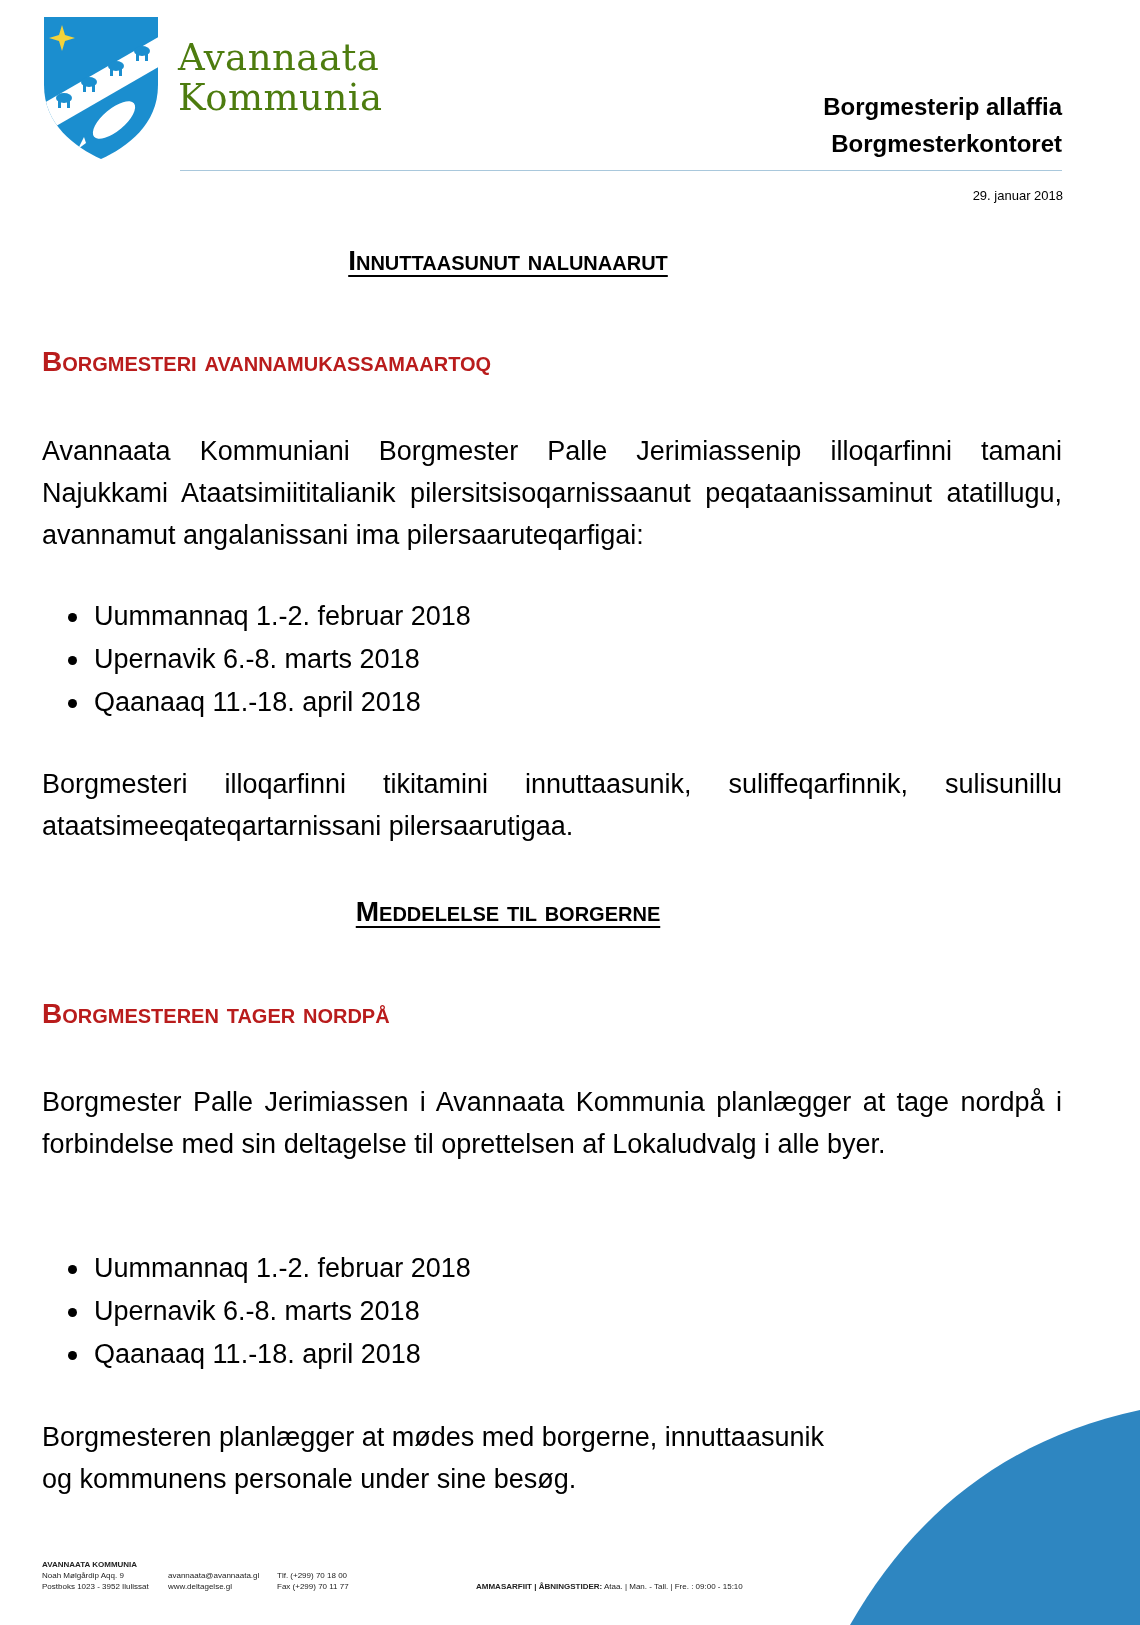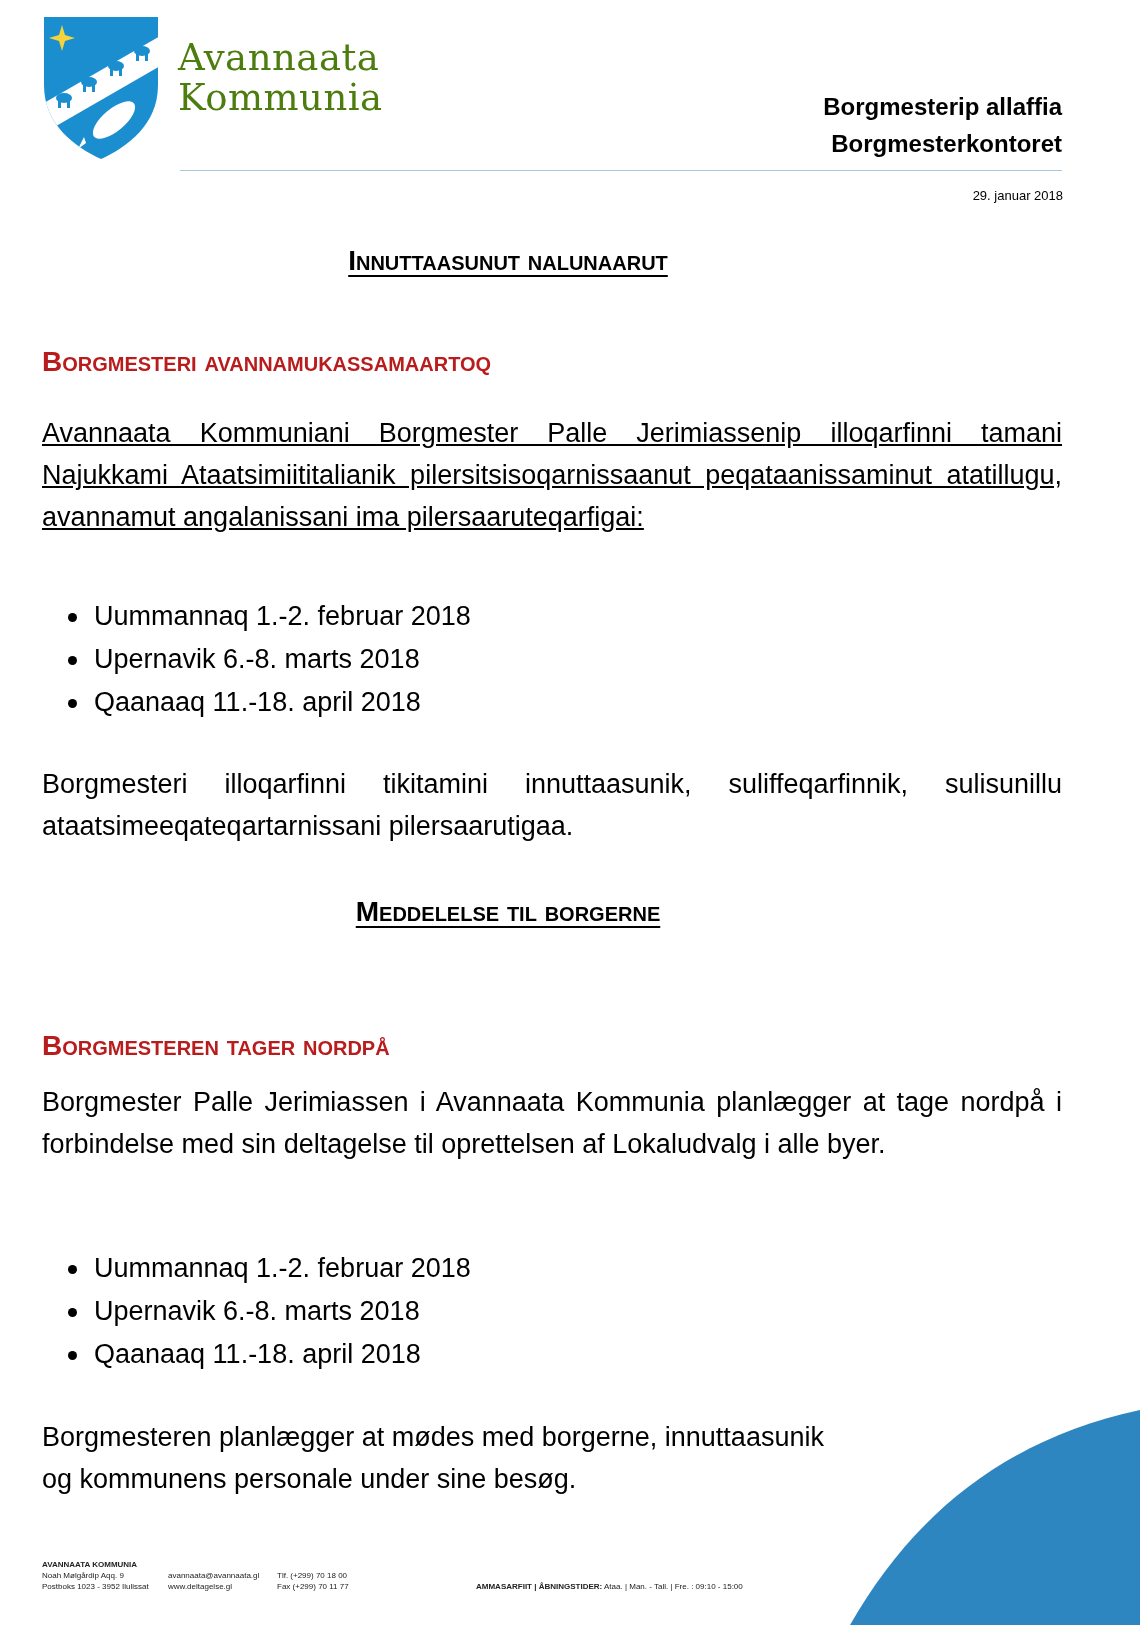--- a/index.html
+++ b/index.html
@@ -67,32 +67,32 @@
   <div>Borgmesterkontoret</div>
 </div>
 
 <div class="abs divider"></div>
 <div class="abs date">29. januar 2018</div>
 
 <div class="abs title" style="top:245px;">
   <span>Innuttaasunut nalunaarut</span>
 </div>
 <div class="abs heading" style="top:346px;">Borgmesteri avannamukassamaartoq</div>
-<div class="abs para" style="top:412px;text-decoration:underline;">Avannaata Kommuniani Borgmester Palle Jerimiassenip illoqarfinni tamani Najukkami Ataatsimiititalianik pilersitsisoqarnissaanut peqataanissaminut atatillugu, avannamut angalanissani ima pilersaaruteqarfigai:</div>
+<div class="abs para" style="top:430px;">Avannaata Kommuniani Borgmester Palle Jerimiassenip illoqarfinni tamani Najukkami Ataatsimiititalianik pilersitsisoqarnissaanut peqataanissaminut atatillugu, avannamut angalanissani ima pilersaaruteqarfigai:</div>
 <ul class="abs bullets" style="top:595px;">
   <li>Uummannaq 1.-2. februar 2018</li>
   <li>Upernavik 6.-8. marts 2018</li>
   <li>Qaanaaq 11.-18. april 2018</li>
 </ul>
 <div class="abs para" style="top:763px;">Borgmesteri illoqarfinni tikitamini innuttaasunik, suliffeqarfinnik, suli­sunillu ataatsimeeqateqartarnissani pilersaarutigaa.</div>
 
 <div class="abs title" style="top:896px;">
   <span>Meddelelse til borgerne</span>
 </div>
-<div class="abs heading" style="top:998px;margin-top:32px;">Borgmesteren tager nordpå</div>
+<div class="abs heading" style="top:998px;">Borgmesteren tager nordpå</div>
 <div class="abs para" style="top:1081px;">Borgmester Palle Jerimiassen i Avannaata Kommunia planlægger at tage nordpå i forbindelse med sin deltagelse til oprettelsen af Lokaludvalg i alle byer.</div>
 <ul class="abs bullets" style="top:1247px;">
   <li>Uummannaq 1.-2. februar 2018</li>
   <li>Upernavik 6.-8. marts 2018</li>
   <li>Qaanaaq 11.-18. april 2018</li>
 </ul>
 <div class="abs para left" style="top:1416px;">
   <div>Borgmesteren planlægger at mødes med borgerne, innuttaasunik</div>
   <div>og kommunens personale under sine besøg.</div>
 </div>
@@ -109,14 +109,14 @@
 <div class="abs footer" style="left:168px; top:1570px;">
   <div>avannaata@avannaata.gl</div>
   <div>www.deltagelse.gl</div>
 </div>
 <div class="abs footer" style="left:277px; top:1570px;">
   <div>Tlf. (+299) 70 18 00</div>
   <div>Fax (+299) 70 11 77</div>
 </div>
 <div class="abs footer" style="left:476px; top:1581px;">
   <b>AMMASARFIIT | ÅBNINGSTIDER:</b>
-  <span>Ataa. | Man. - Tall. | Fre. : 09:10 - 15:00</span>
+  <span>Ataa. | Man. - Tall. | Fre. : 09:00 - 15:10</span>
 </div>
 
 </body></html>

